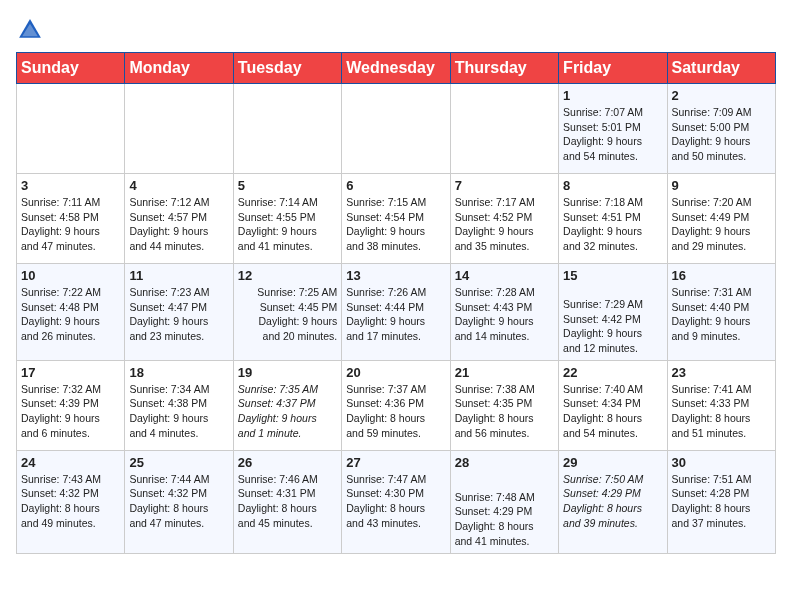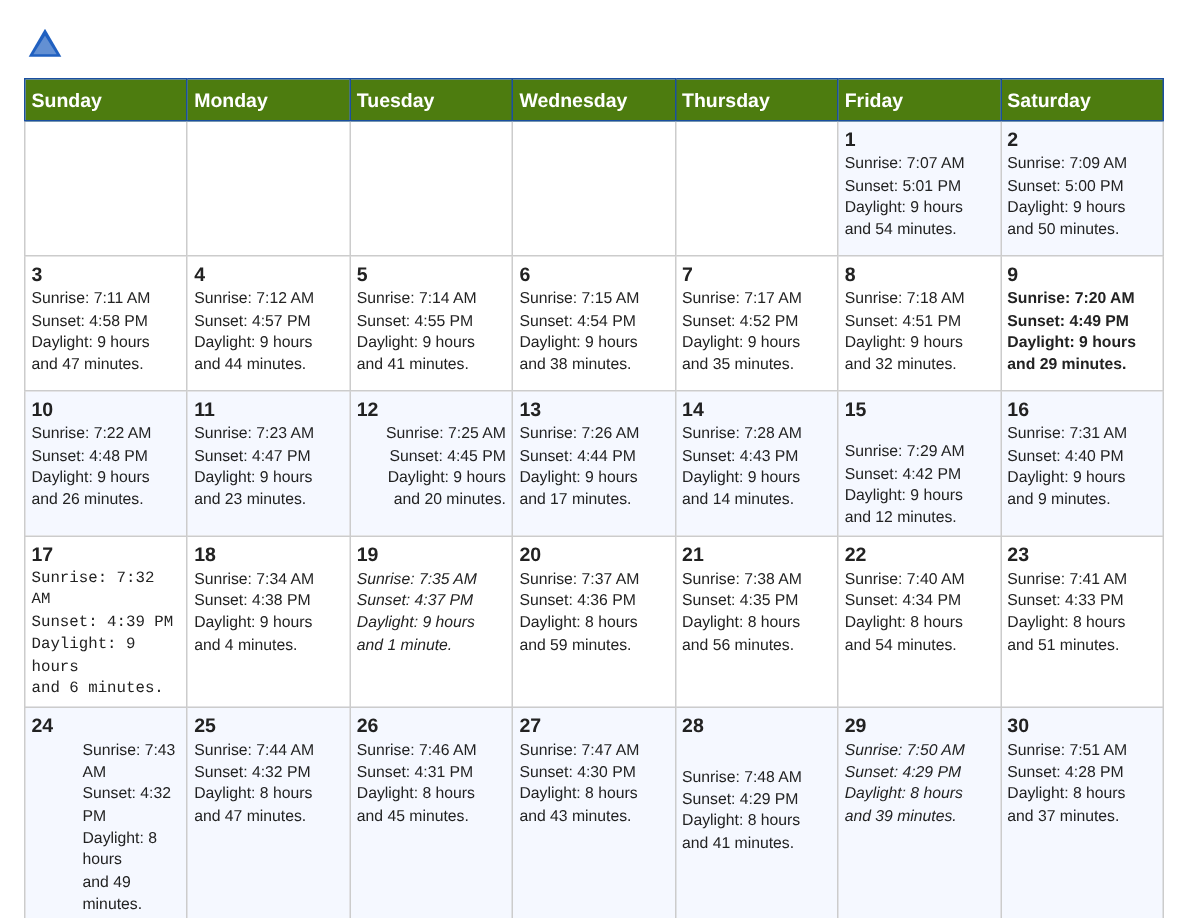--- a/index.html
+++ b/index.html
@@ -41,23 +41,23 @@
     .location {
       font-size: 16px;
       color: #444;
     }
     table {
       width: 100%;
       border-collapse: collapse;
       table-layout: fixed;
     }
     thead tr th {
-      background: #4d7c0f;
+      background: #ef4444;
       color: #fff;
-      font-size: 13px;
+      font-size: 16px;
       font-weight: bold;
       padding: 6px 4px;
       text-align: left;
       border: 1px solid #1a4fa0;
       margin-left: 36px;
     }
     tbody tr td {
       vertical-align: top;
       font-size: 11px;
       color: #222;
@@ -177,21 +177,21 @@
         </td>
         <td>
           <span class="day-number">8</span>
           <div class="day-info" style="white-space: pre-line;">Sunrise: 7:18 AM
 Sunset: 4:51 PM
 Daylight: 9 hours
 and 32 minutes.</div>
         </td>
         <td>
           <span class="day-number">9</span>
-          <div class="day-info" style="white-space: pre-line; font-weight: bold;">Sunrise: 7:20 AM
+          <div class="day-info" style="white-space: pre-line;">Sunrise: 7:20 AM
 Sunset: 4:49 PM
 Daylight: 9 hours
 and 29 minutes.</div>
         </td>
       </tr>
       <tr>
         <td>
           <span class="day-number">10</span>
           <div class="day-info" style="white-space: pre-line;">Sunrise: 7:22 AM
 Sunset: 4:48 PM
@@ -237,21 +237,21 @@
           <span class="day-number">16</span>
           <div class="day-info" style="white-space: pre-line;">Sunrise: 7:31 AM
 Sunset: 4:40 PM
 Daylight: 9 hours
 and 9 minutes.</div>
         </td>
       </tr>
       <tr>
         <td>
           <span class="day-number">17</span>
-          <div class="day-info" style="white-space: pre-line; font-family: Liberation Mono, monospace;">Sunrise: 7:32 AM
+          <div class="day-info" style="white-space: pre-line;">Sunrise: 7:32 AM
 Sunset: 4:39 PM
 Daylight: 9 hours
 and 6 minutes.</div>
         </td>
         <td>
           <span class="day-number">18</span>
           <div class="day-info" style="white-space: pre-line;">Sunrise: 7:34 AM
 Sunset: 4:38 PM
 Daylight: 9 hours
 and 4 minutes.</div>
@@ -288,21 +288,21 @@
           <span class="day-number">23</span>
           <div class="day-info" style="white-space: pre-line;">Sunrise: 7:41 AM
 Sunset: 4:33 PM
 Daylight: 8 hours
 and 51 minutes.</div>
         </td>
       </tr>
       <tr>
         <td>
           <span class="day-number">24</span>
-          <div class="day-info" style="white-space: pre-line; margin-left: 34px;">Sunrise: 7:43 AM
+          <div class="day-info" style="white-space: pre-line;">Sunrise: 7:43 AM
 Sunset: 4:32 PM
 Daylight: 8 hours
 and 49 minutes.</div>
         </td>
         <td>
           <span class="day-number">25</span>
           <div class="day-info" style="white-space: pre-line;">Sunrise: 7:44 AM
 Sunset: 4:32 PM
 Daylight: 8 hours
 and 47 minutes.</div>

